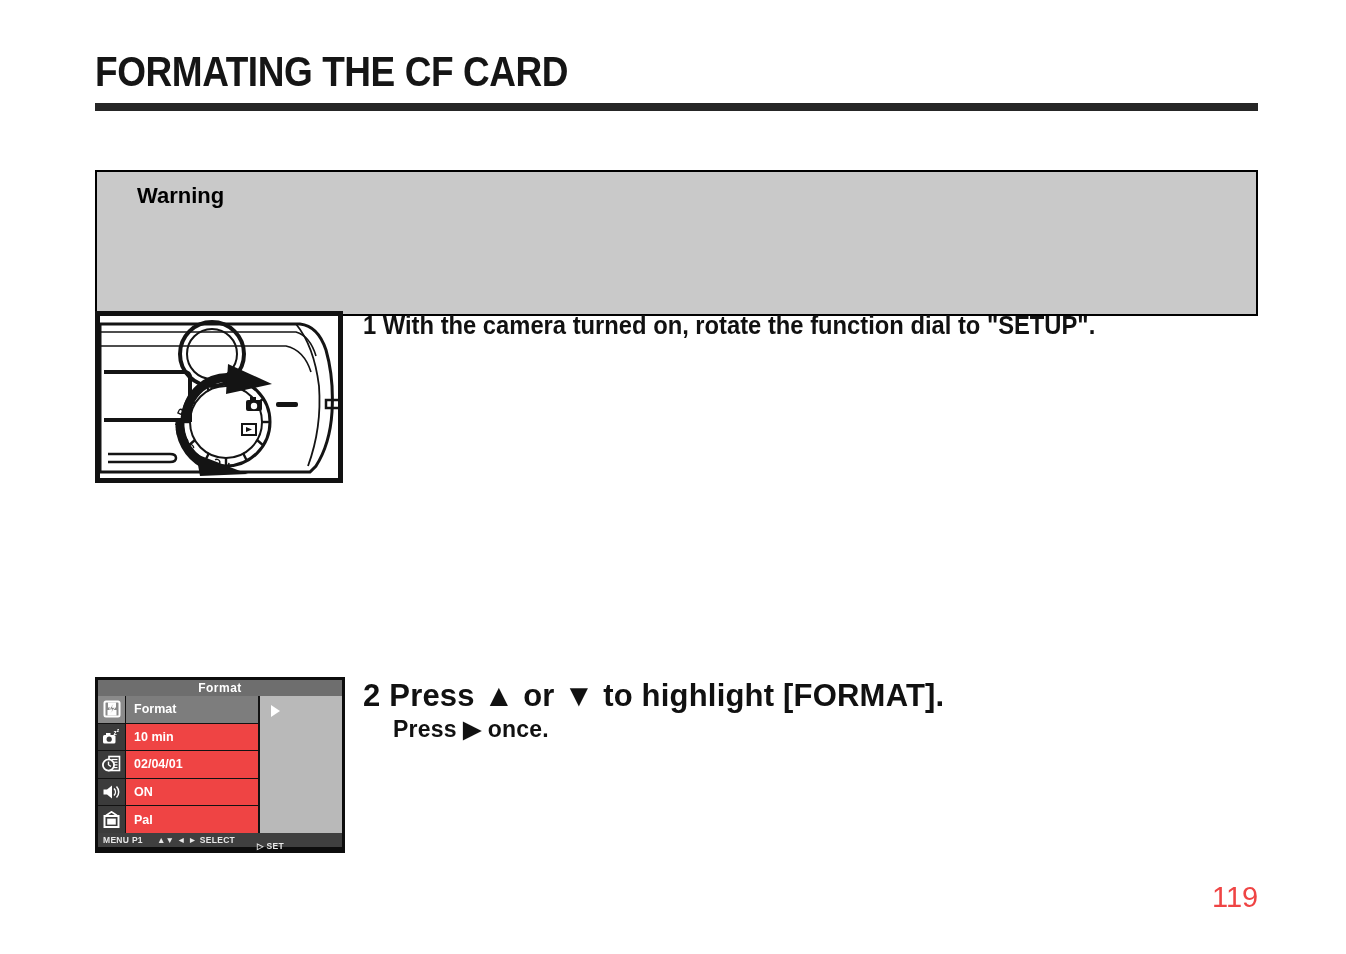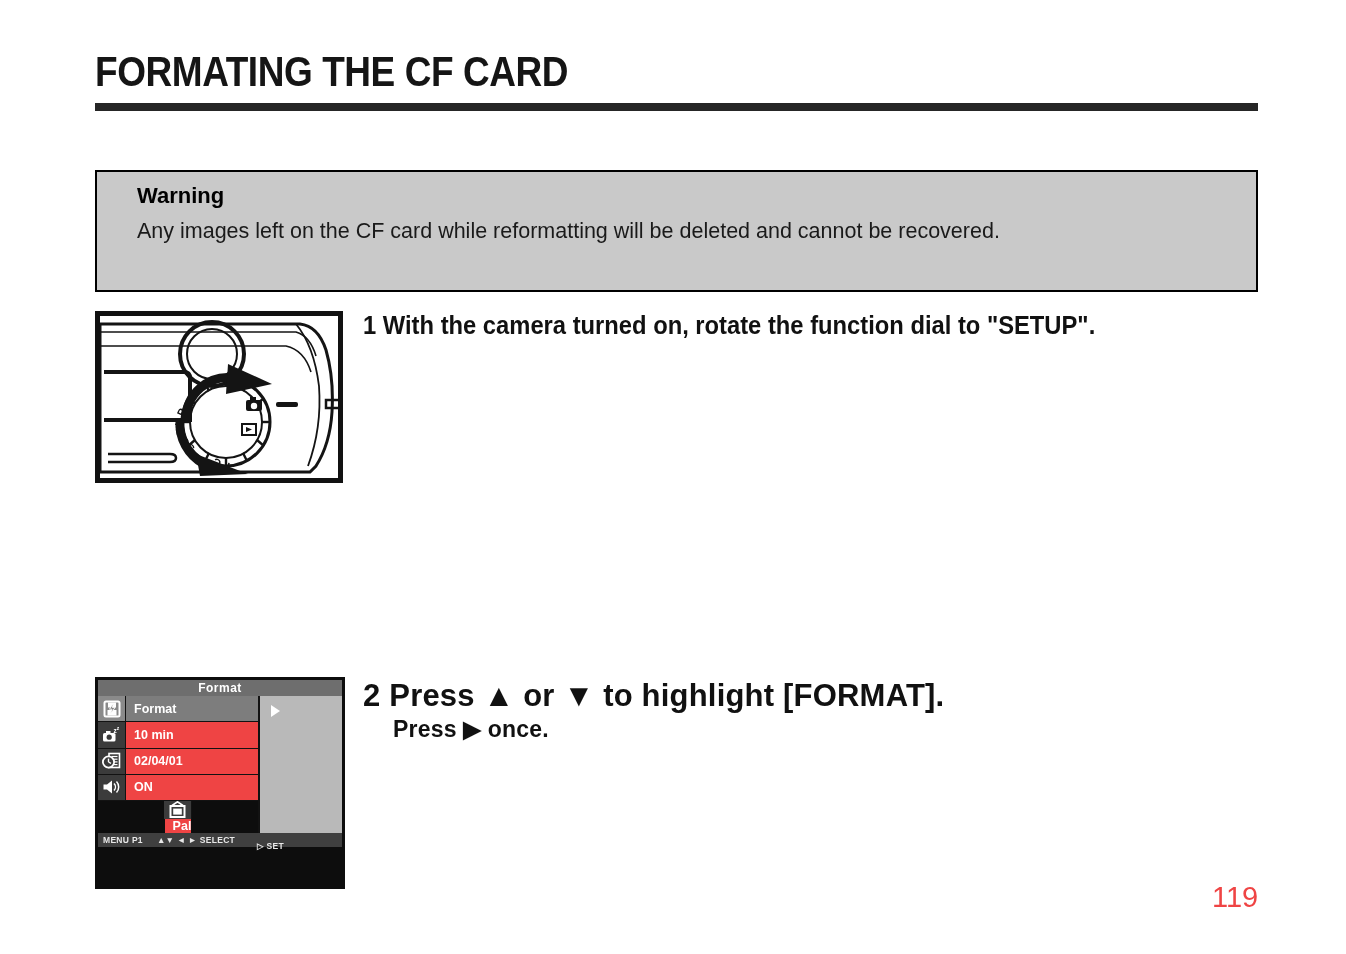--- a/index.html
+++ b/index.html
@@ -38,21 +38,21 @@
     height: 8px;
     background: #262626;
   }
 
   
   #warning-box {
     position: absolute;
     left: 95px;
     top: 170px;
     width: 1163px;
-    height: 122px;
+    height: 146px;
     background: #c9c9c9;
     border: 2px solid #000000;
     box-sizing: border-box;
   }
   #warning-heading {
     position: absolute;
     left: 40px;
     top: 11px;
     font-size: 22px;
     font-weight: bold;
@@ -110,21 +110,21 @@
     font-size: 23px;
     letter-spacing: 0.2px;
   }
 
   
   #lcd {
     position: absolute;
     left: 95px;
     top: 677px;
     width: 250px;
-    height: 212px;
+    height: 176px;
     background: #0d0d0d;
     border: 3px solid #0d0d0d;
     box-sizing: border-box;
     font-family: "Liberation Sans", sans-serif;
   }
   #lcd-titlebar {
     height: 16px;
     background: #6e6e6e;
     color: #ffffff;
     font-size: 12px;
@@ -143,21 +143,21 @@
     display: flex;
     flex-direction: column;
   }
   .lcd-row {
     flex: 1 1 0;
     display: flex;
     align-items: center;
     border-bottom: 1px solid #121212;
     box-sizing: border-box;
   }
-  .lcd-row:last-child { border-bottom: none; flex-direction: column; }
+  .lcd-row:last-child { border-bottom: none; }
   .lcd-icon-cell {
     width: 28px;
     height: 100%;
     background: #3b3b3b;
     display: flex;
     align-items: center;
     justify-content: center;
     border-right: 1px solid #121212;
     box-sizing: border-box;
   }
@@ -215,21 +215,20 @@
   }
 </style>
 </head>
 <body>
 
 <div id="page-title">FORMATING THE CF CARD</div>
 <div id="title-rule"></div>
 
 <div id="warning-box">
   <div id="warning-heading">Warning</div>
-  <div id="warning-text">Any images left on the CF card while reformatting will be deleted and cannot be recovered.</div>
 </div>
 
 <div id="step1-figure">
   <svg width="238" height="162" viewBox="0 0 238 162">
     <rect x="0" y="0" width="238" height="162" fill="#ffffff"></rect>
 
     <path d="M0 8 L200 8 Q218 10 226 34 Q234 62 232 96 Q230 128 216 150 L210 156 L0 156 Z" fill="none" stroke="#141414" stroke-width="3"></path>
 
     <path d="M0 16 L196 16 Q210 20 216 40" fill="none" stroke="#141414" stroke-width="1.6"></path>
     <path d="M0 30 L186 30 Q204 34 211 56" fill="none" stroke="#141414" stroke-width="1.6"></path>

